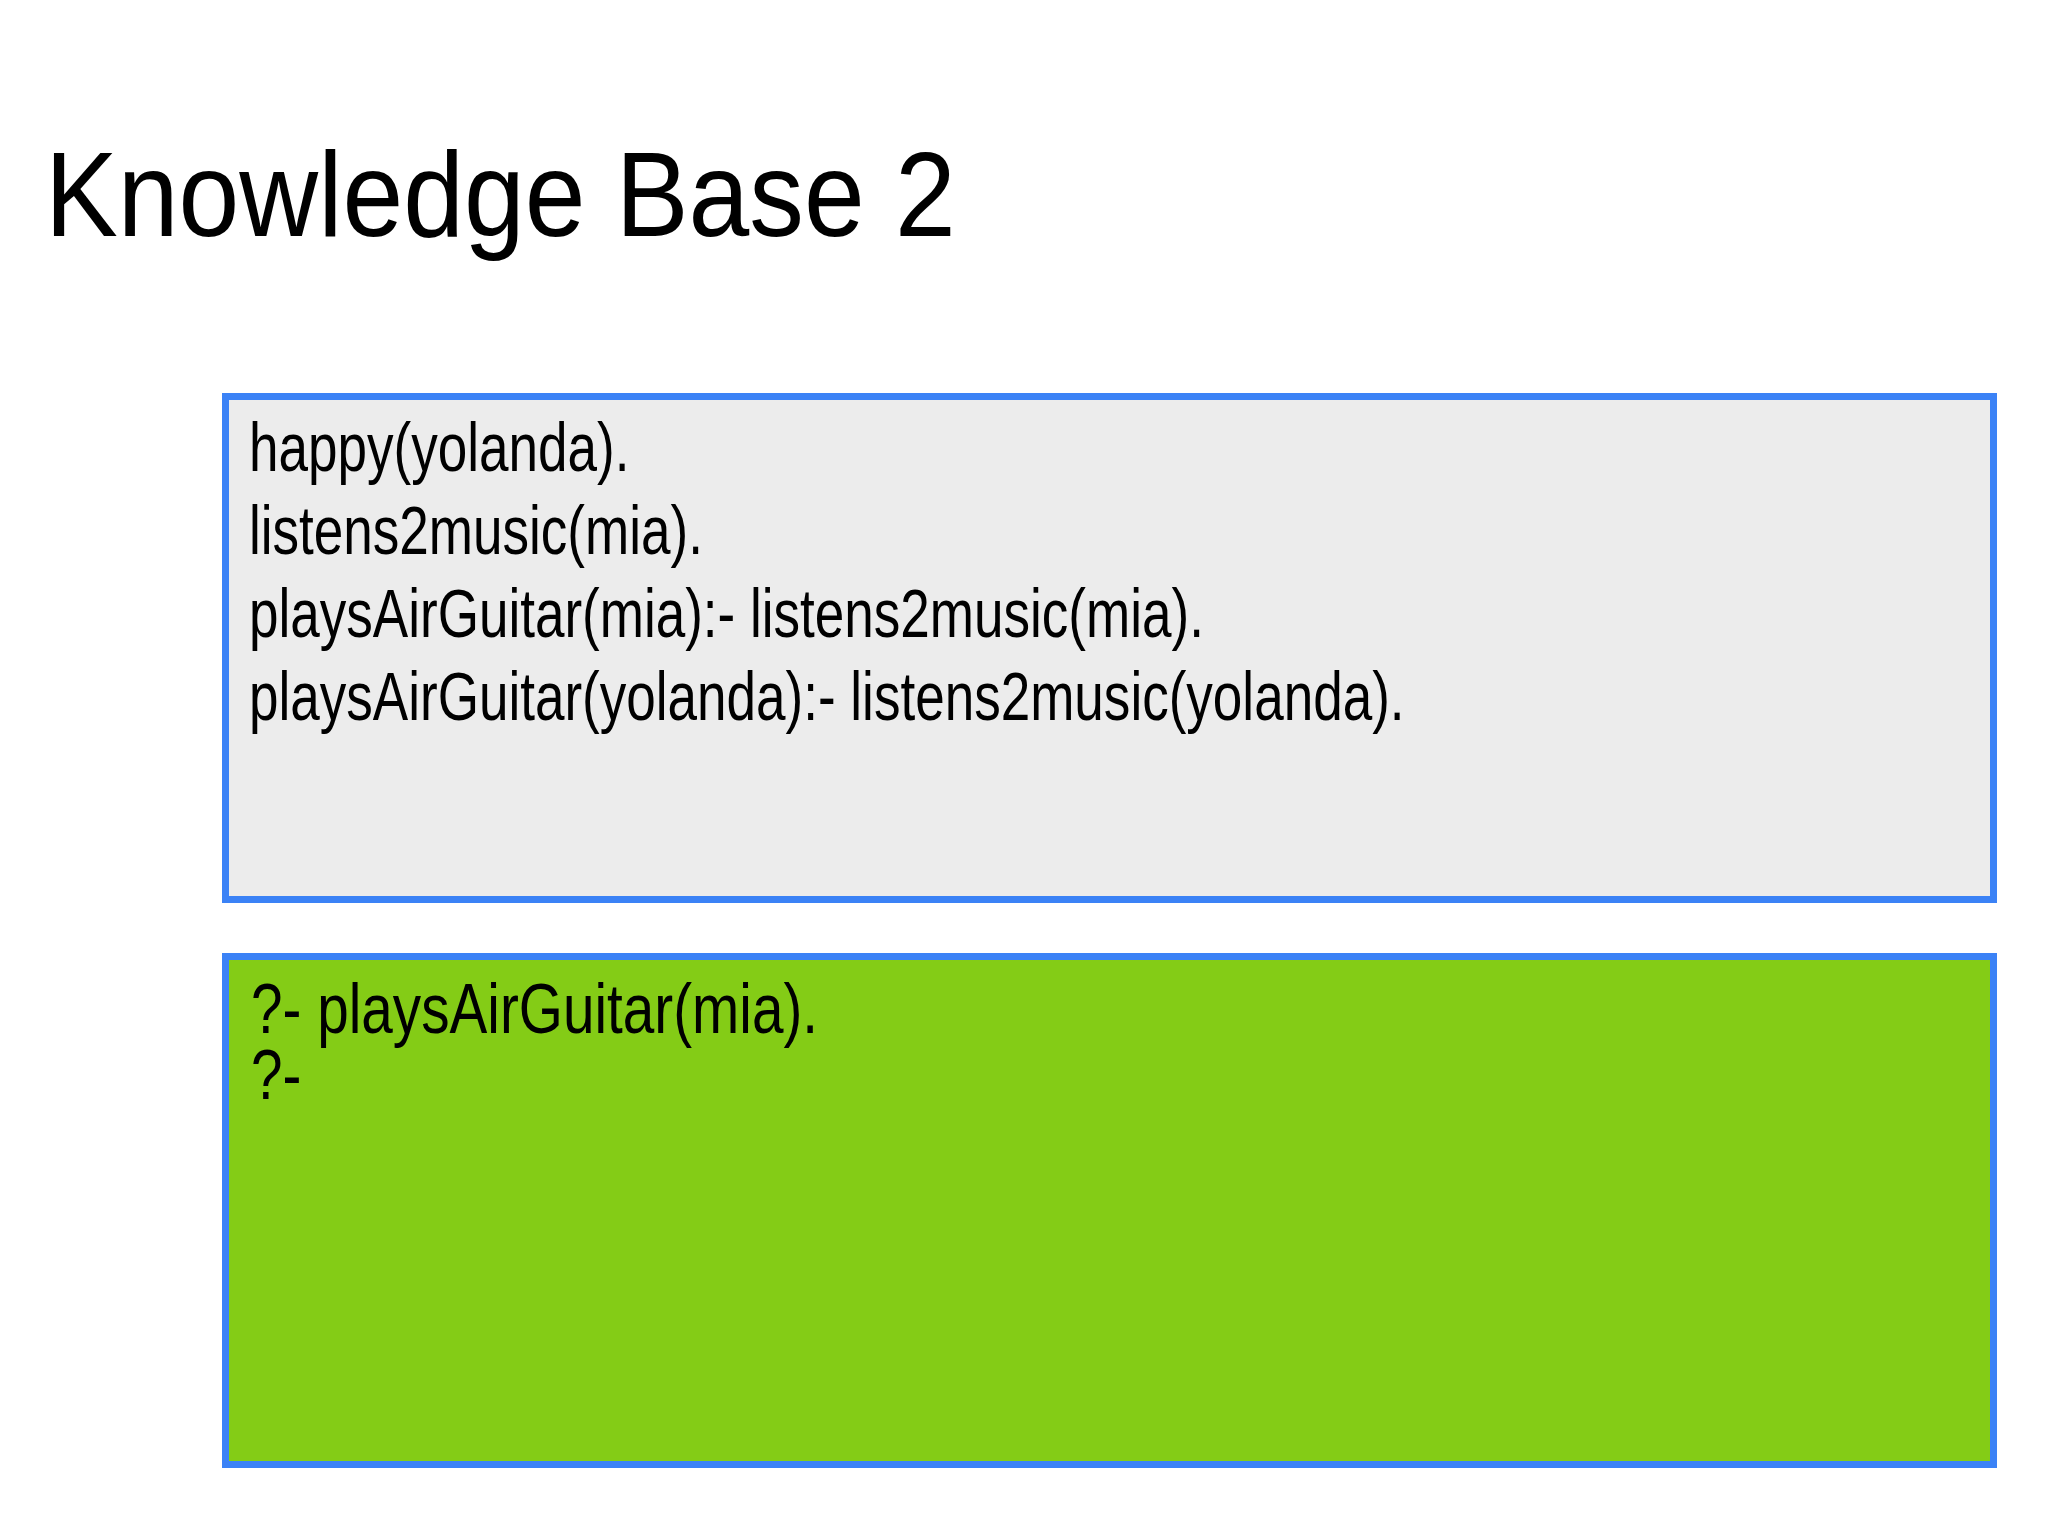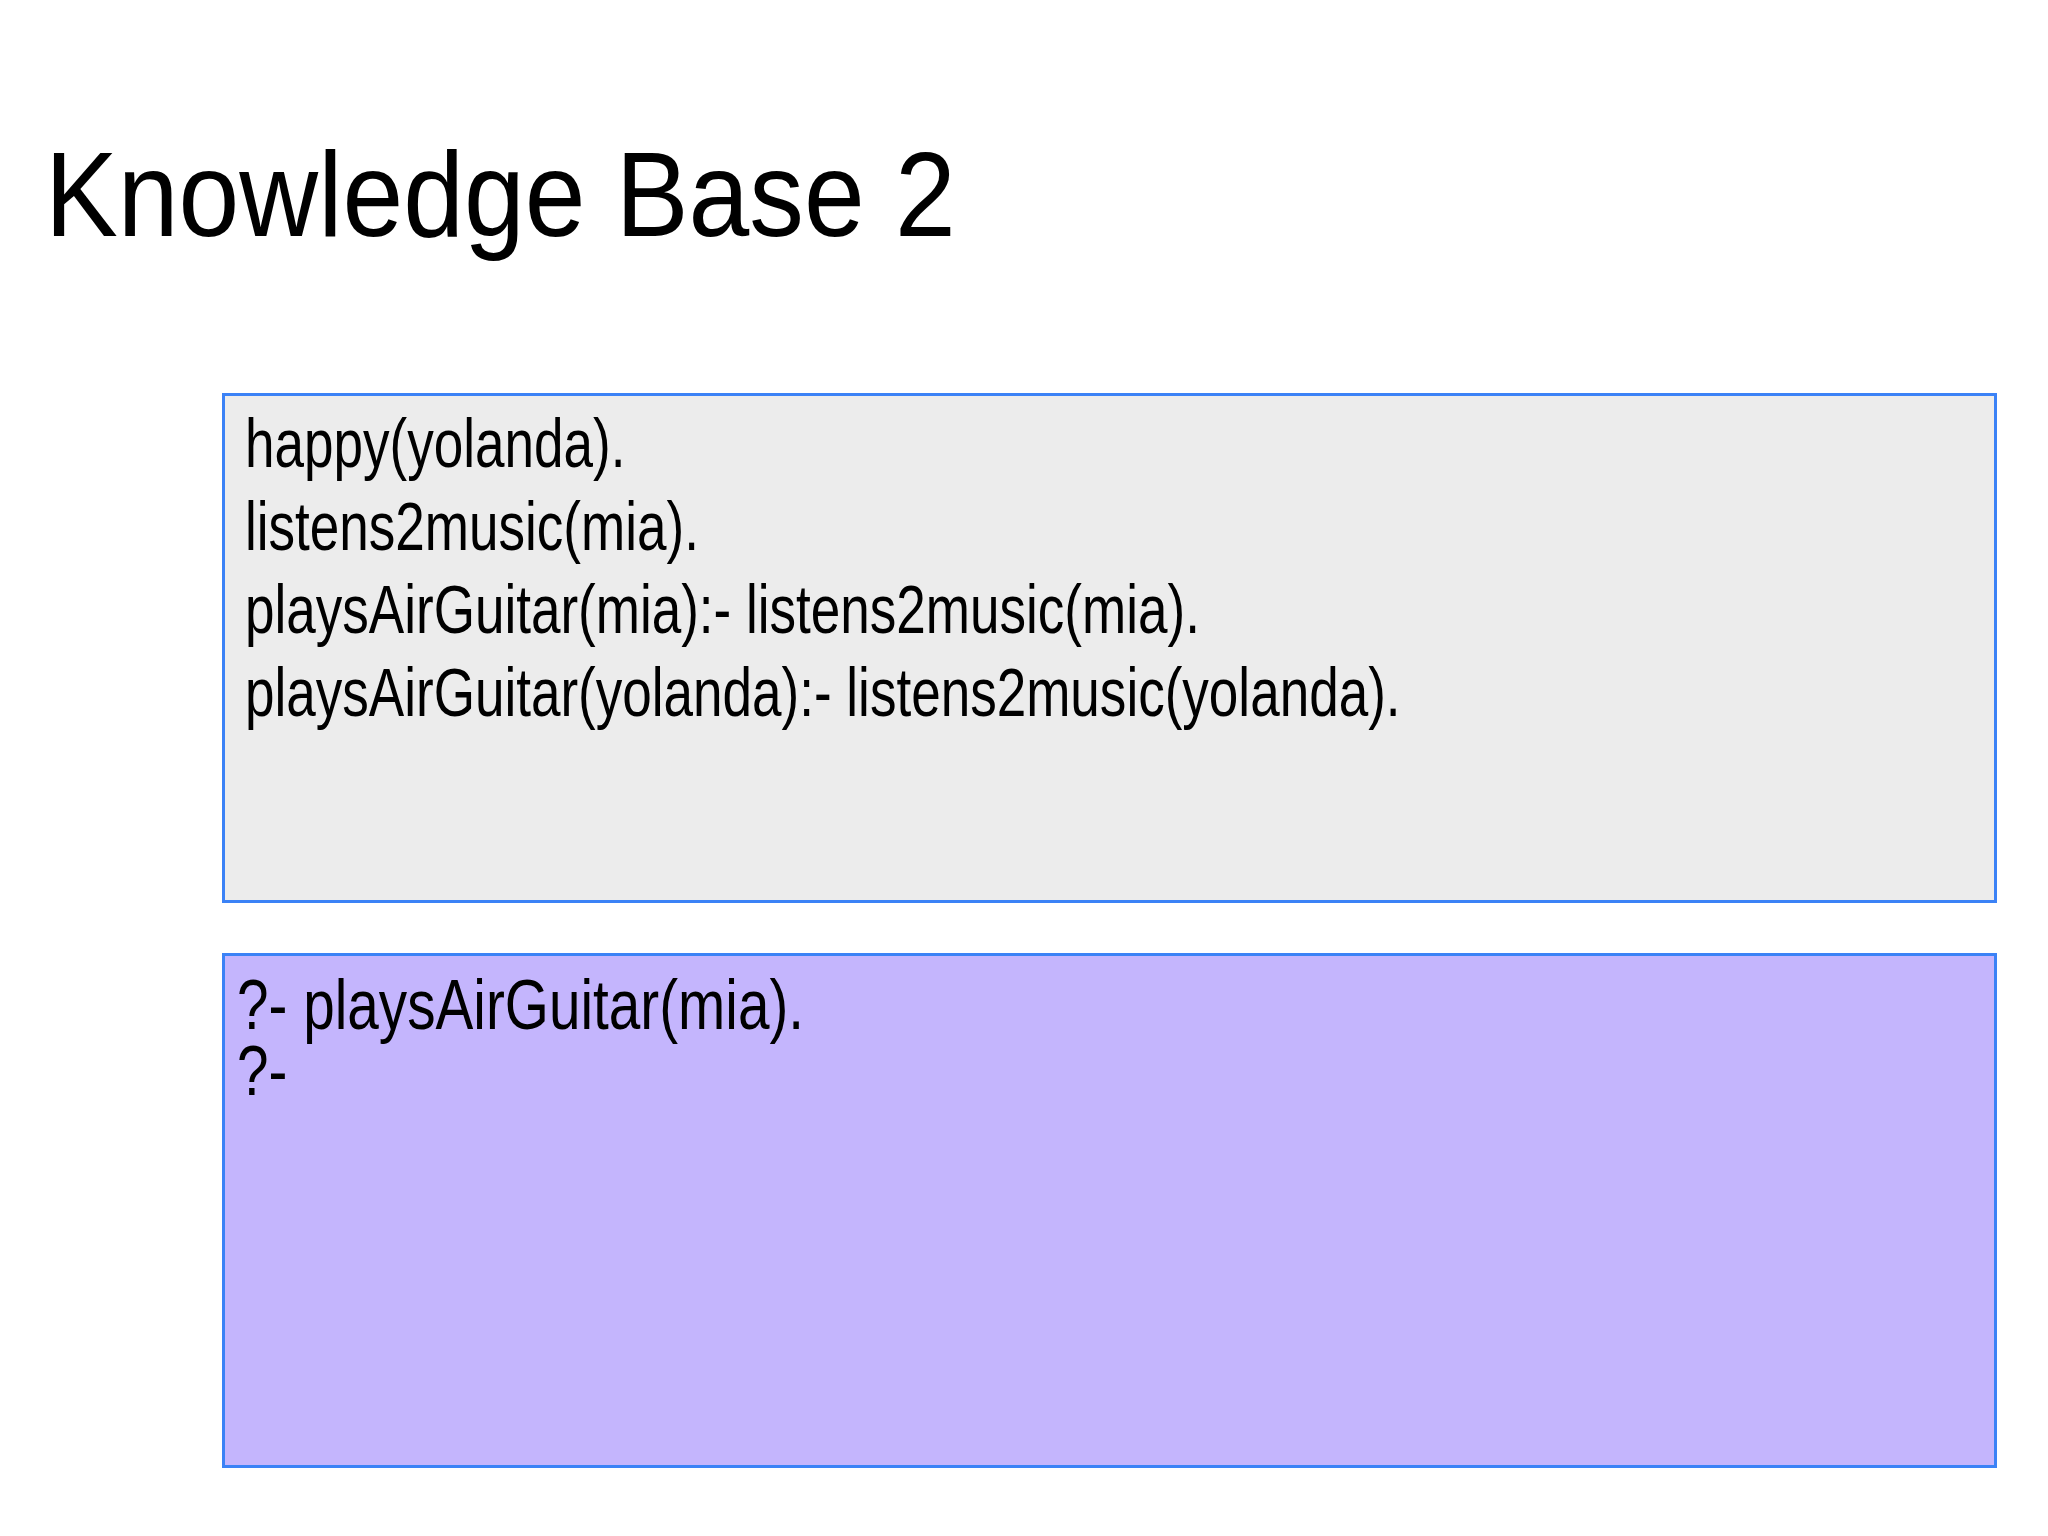--- a/index.html
+++ b/index.html
@@ -37,21 +37,21 @@
     white-space: nowrap;
     transform: scaleX(0.91);
     transform-origin: 50% 50%;
     letter-spacing: 0px;
   }
   .box {
     position: absolute;
     left: 222px;
     width: 1775px;
     box-sizing: border-box;
-    border: 3px solid #3b82f6;
+    border: 7px solid #3b82f6;
   }
   .kb-box {
     top: 393px;
     height: 510px;
     background: #ececec;
     padding: 6px 0 0 20px;
   }
   .kb-line {
     height: 83px;
     line-height: 83px;
@@ -59,22 +59,22 @@
     white-space: nowrap;
   }
   .kb-line > span {
     display: inline-block;
     transform: scaleX(0.78);
     transform-origin: 0 50%;
   }
   .query-box {
     top: 953px;
     height: 515px;
-    background: #c4b5fd;
-    padding: 16px 0 0 12px;
+    background: #84cc16;
+    padding: 16px 0 0 22px;
   }
   .query-line {
     height: 66px;
     line-height: 66px;
     font-size: 70px;
     white-space: nowrap;
   }
   .query-line > span {
     display: inline-block;
     transform: scaleX(0.81);

